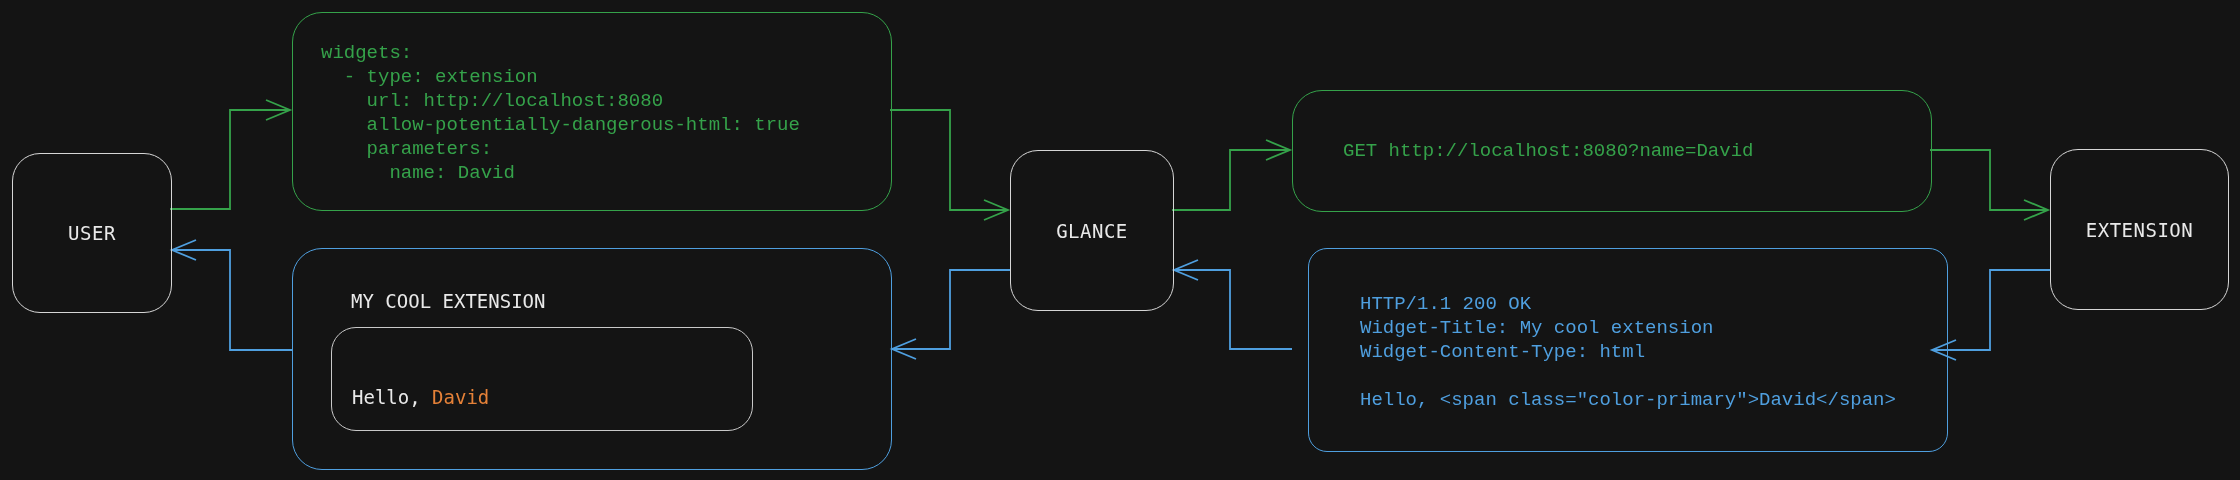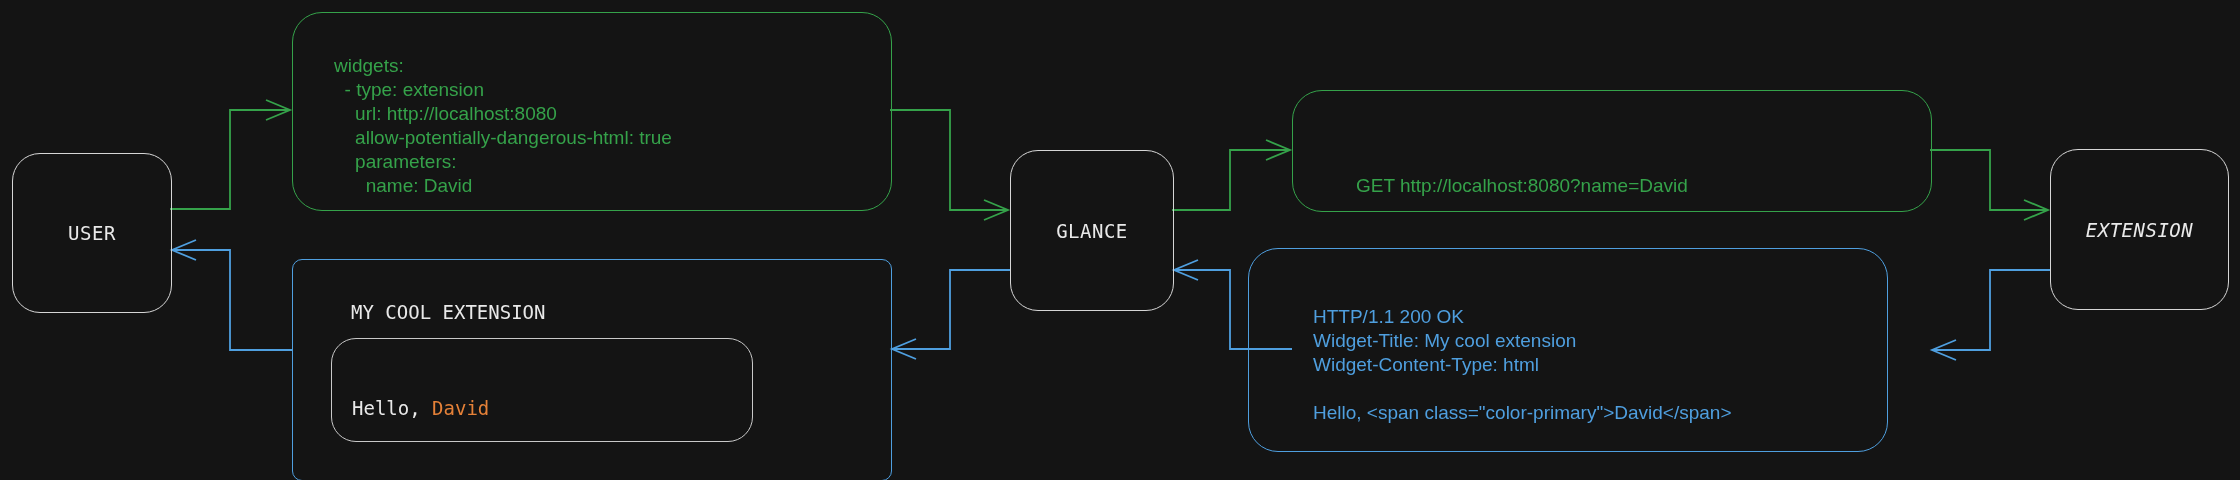--- a/index.html
+++ b/index.html
@@ -17,36 +17,36 @@
     font-family:"DejaVu Sans Mono", monospace;overflow:hidden;
   }
   
   .node{
     position:absolute;border:1.5px solid var(--node-border);border-radius:28px;
     display:flex;align-items:center;justify-content:center;
     color:var(--text-light);font-size:19px;letter-spacing:0.5px;
   }
   #node-user{left:12px;top:153px;width:158px;height:158px;}
   #node-glance{left:1010px;top:150px;width:162px;height:159px;}
-  #node-extension{left:2050px;top:149px;width:177px;height:159px;font-style:italic;}
+  #node-extension{left:2050px;top:149px;width:177px;height:159px;}
   
   .box{position:absolute;border-radius:30px;}
   .box.green{border:1.5px solid var(--request-green);}
   .box.blue{border:1.5px solid var(--response-blue);}
-  pre{margin:13px;font-family:Liberation Sans, sans-serif;font-size:19px;line-height:24px;}
+  pre{margin:0;font-family:Liberation Mono, monospace;font-size:19px;line-height:24px;}
   .green-text{color:var(--request-green);}
   .blue-text{color:var(--response-blue);}
   #config-box{left:292px;top:12px;width:598px;height:197px;}
   #config-box pre{position:absolute;left:28px;top:28px;}
-  #request-box{left:1292px;top:90px;width:638px;height:120px;display:flex;align-items:flex-end;}
+  #request-box{left:1292px;top:90px;width:638px;height:120px;display:flex;align-items:center;}
   #request-box pre{padding-left:50px;}
-  #response-box{left:1248px;top:248px;width:638px;height:202px;}
+  #response-box{left:1308px;top:248px;width:638px;height:202px;border-radius:19px;}
   #response-box pre{position:absolute;left:51px;top:43px;}
   
-  #widget-box{left:292px;top:259px;width:598px;height:220px;border-radius:10px;}
+  #widget-box{left:292px;top:248px;width:598px;height:220px;}
   .widget-title{
     position:absolute;left:58px;top:40px;font-size:19px;line-height:24px;
     color:var(--text-light);
   }
   .inner-box{
     position:absolute;left:38px;top:78px;width:420px;height:102px;
     border:1.5px solid var(--inner-border);border-radius:25px;
     display:flex;align-items:center;font-size:19px;color:var(--text-light);
   }
   .inner-box .greeting{padding-left:20px;white-space:pre;margin-top:36px;}

